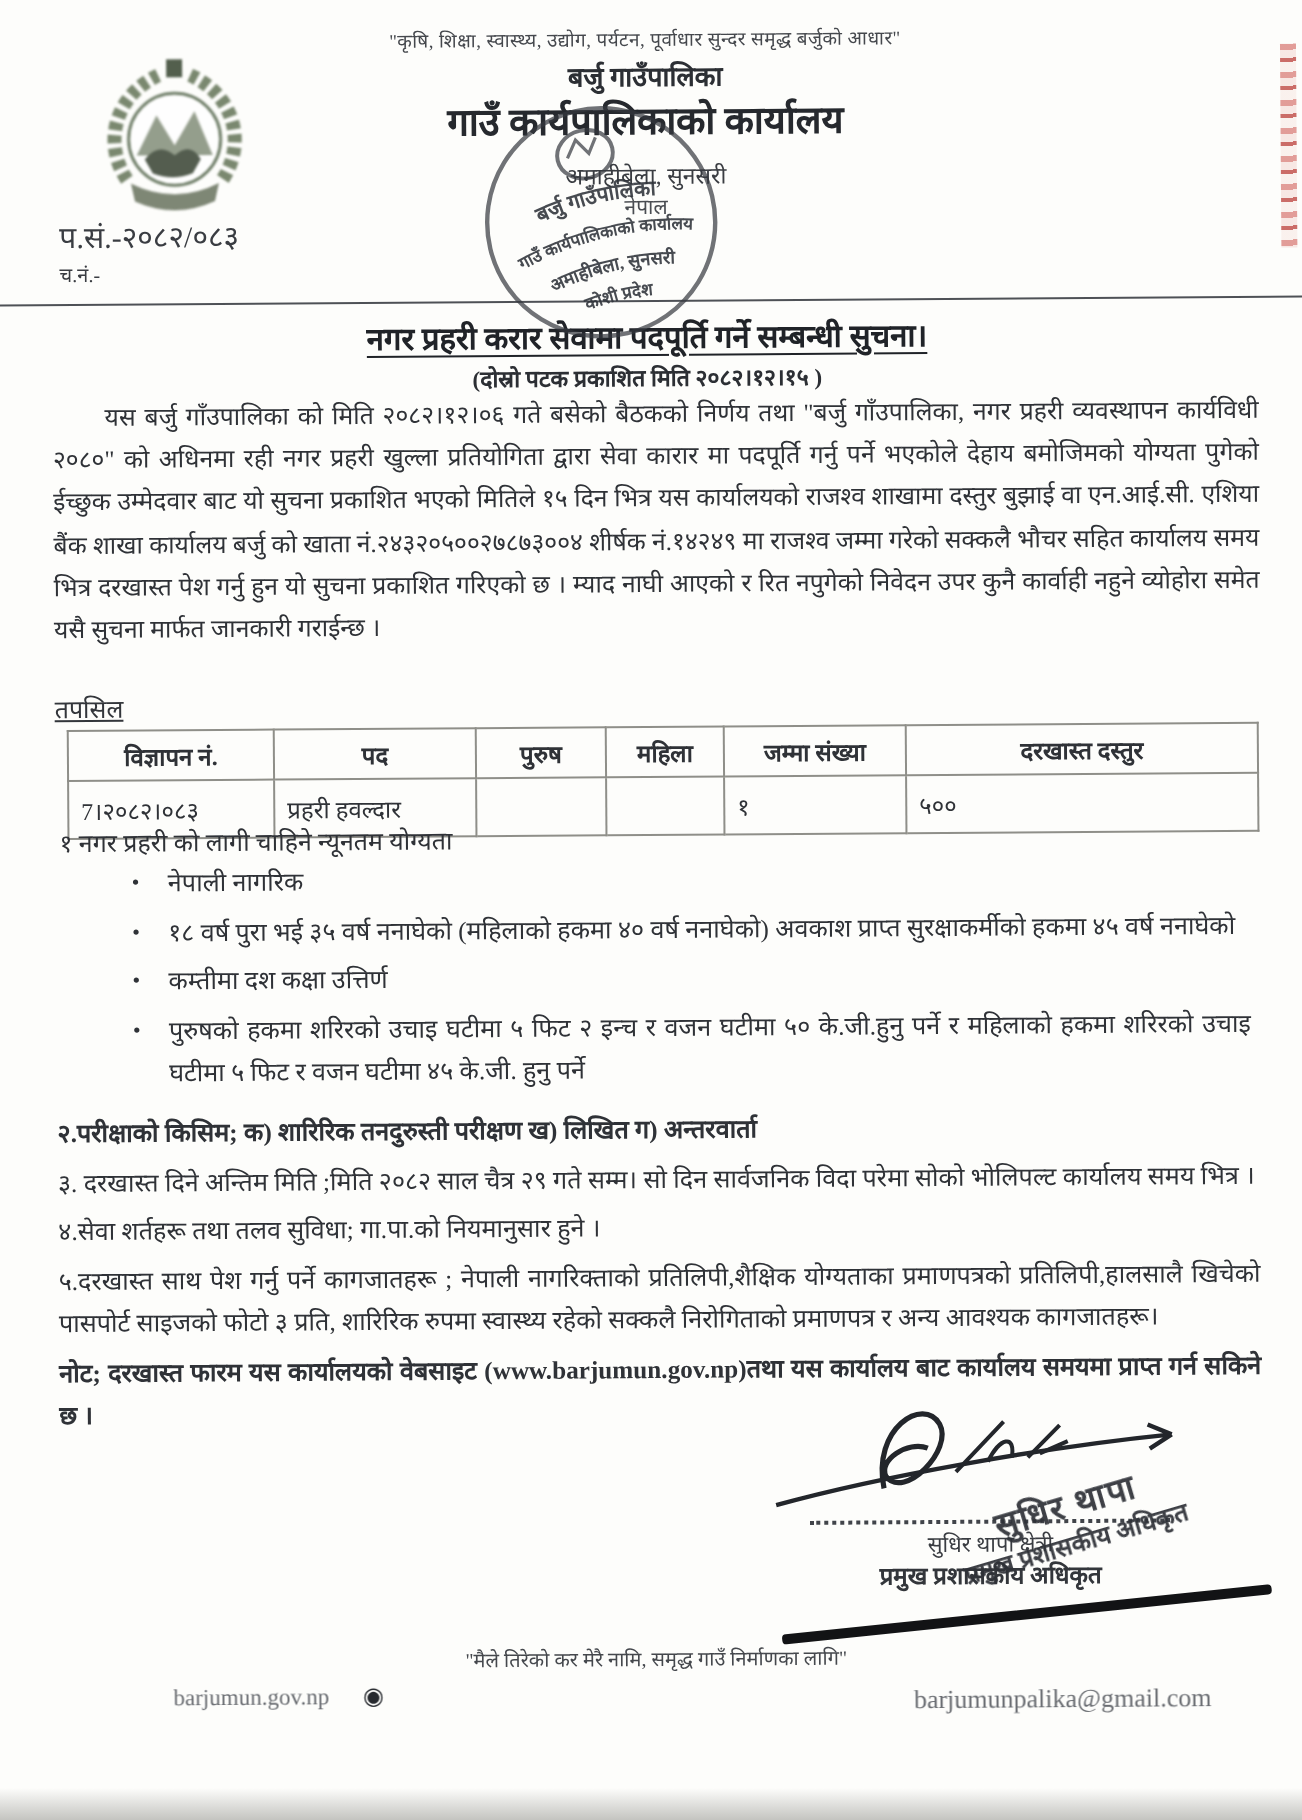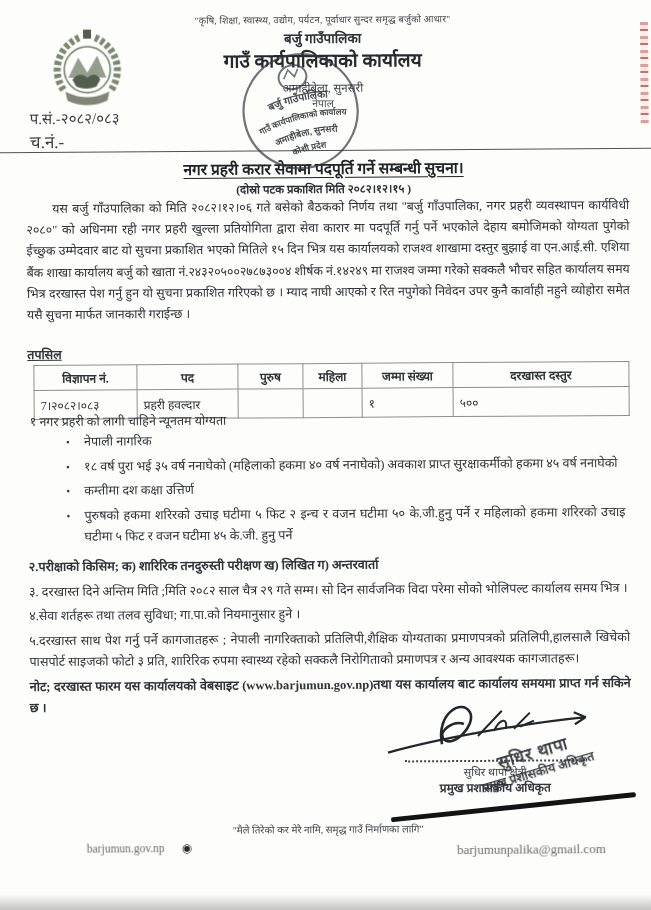--- a/index.html
+++ b/index.html
@@ -13,33 +13,33 @@
   .ctr{left:0;right:0;text-align:center;}
 
   
   .hdr-slogan{top:13px;font-size:9.5px;color:#45484d;letter-spacing:.2px;}
   .hdr-muni{top:29px;font-size:13.5px;font-weight:bold;color:#2c2f34;}
   .hdr-office{top:47px;font-size:19px;font-weight:bold;color:#26292e;}
   .hdr-addr1{top:80px;font-size:11.5px;color:#3a3d42;}
   .hdr-addr2{top:96px;font-size:10.5px;color:#4a4d52;}
   .logo{left:48px;top:26px;width:84px;height:100px;filter:blur(.4px);opacity:.88;}
   .refno{left:32px;top:106px;font-size:15px;color:#3a3d42;}
-  .chno{left:32px;top:128px;font-size:17px;color:#3a3d42;}
+  .chno{left:32px;top:128px;font-size:10px;color:#3a3d42;}
   .seal{left:240px;top:48px;width:126px;height:126px;transform:rotate(-13deg);opacity:.88;z-index:3;}
   .hr{top:150px;left:-4px;right:-4px;border-top:1.6px solid #4e5156;}
 
   
   .title{top:157px;font-size:15.5px;font-weight:bold;color:#202328;
          text-decoration:underline;text-underline-offset:3px;}
   .pubdate{top:181px;font-size:11.5px;font-weight:bold;color:#2c2f34;}
 
   
   .bodytext{top:197px;left:28px;right:20px;font-size:12.4px;line-height:21.2px;
             text-align:justify;text-indent:26px;color:#2f3237;}
-  .tapsil{top:344px;left:28px;font-size:12.5px;font-weight:bold;text-decoration:underline;}
+  .tapsil{top:344px;left:28px;font-size:12.5px;font-weight:normal;text-decoration:underline;}
 
   
   table.vac{position:absolute;top:363px;left:34px;width:596px;border-collapse:collapse;
             font-size:12px;color:#2f3237;}
   table.vac th,table.vac td{border:1px solid #8f8f89;padding:2px 6px;}
   table.vac th{font-weight:bold;height:20px;}
   table.vac td{height:24px;}
   .c-ad{width:90px;} .c-pad{width:88px;} .c-m{width:52px;text-align:center;margin-left:42px;}
   .c-f{width:46px;} .c-tot{width:78px;} .c-fee{}
 

